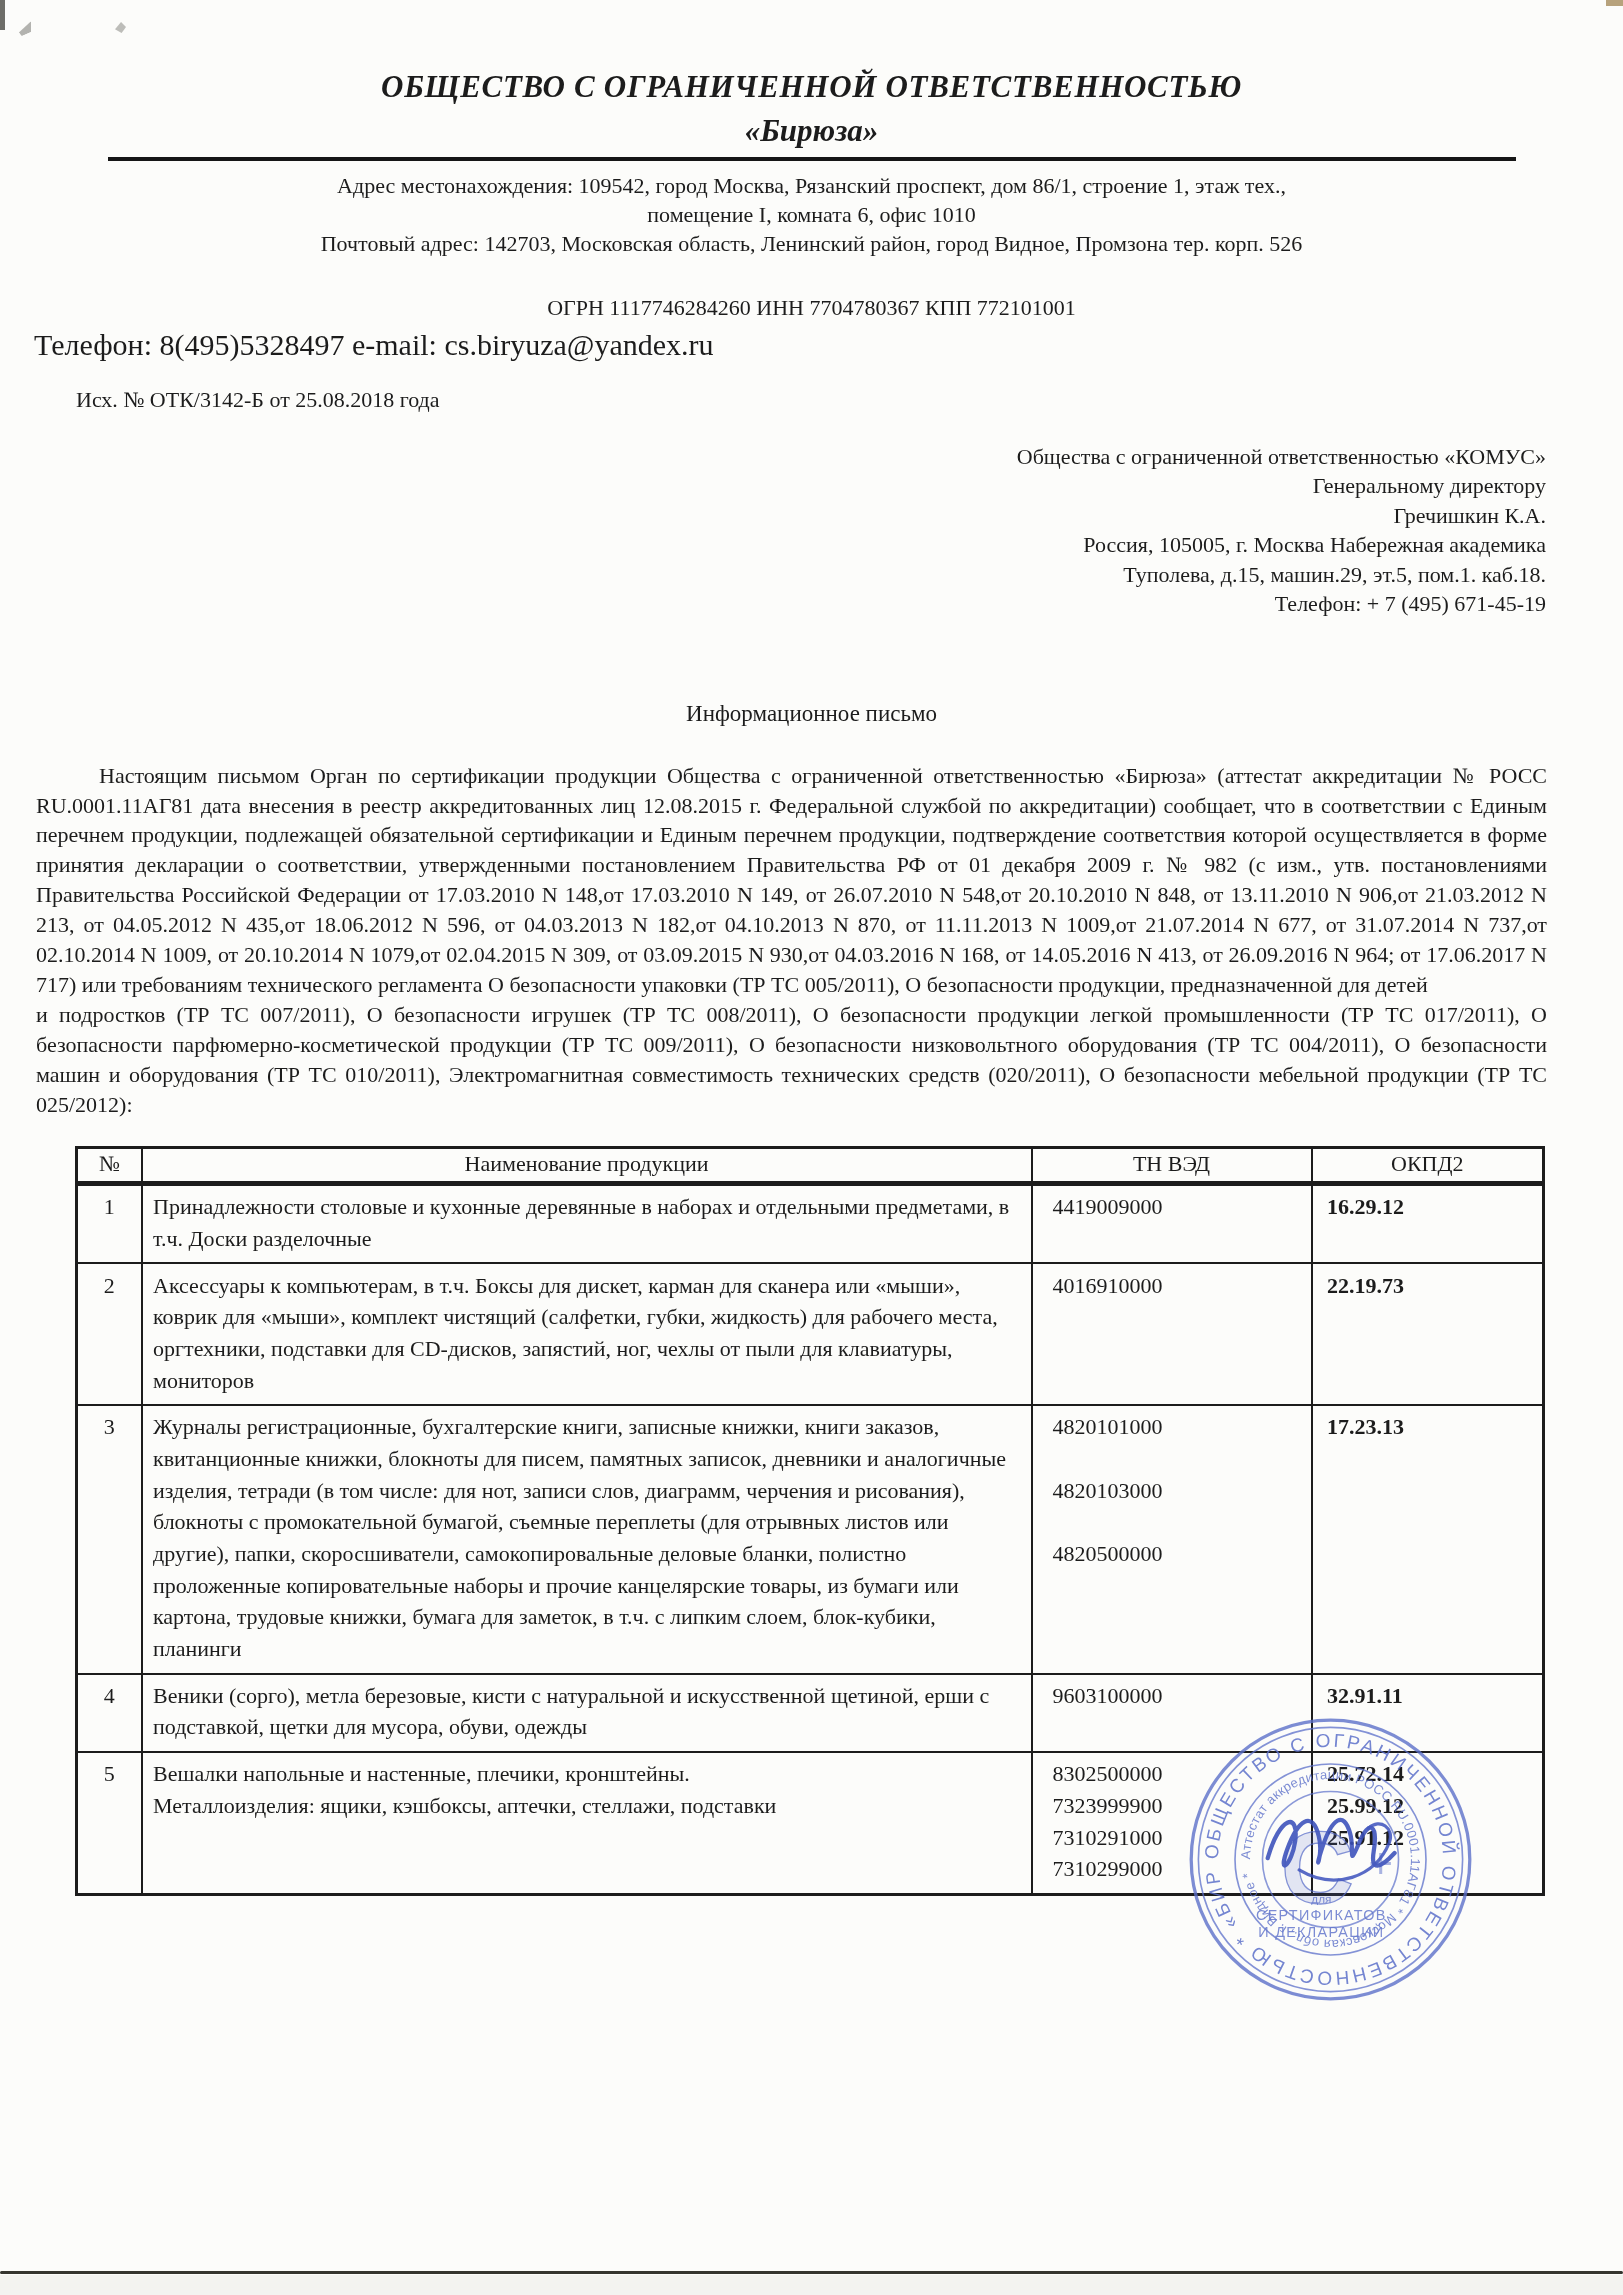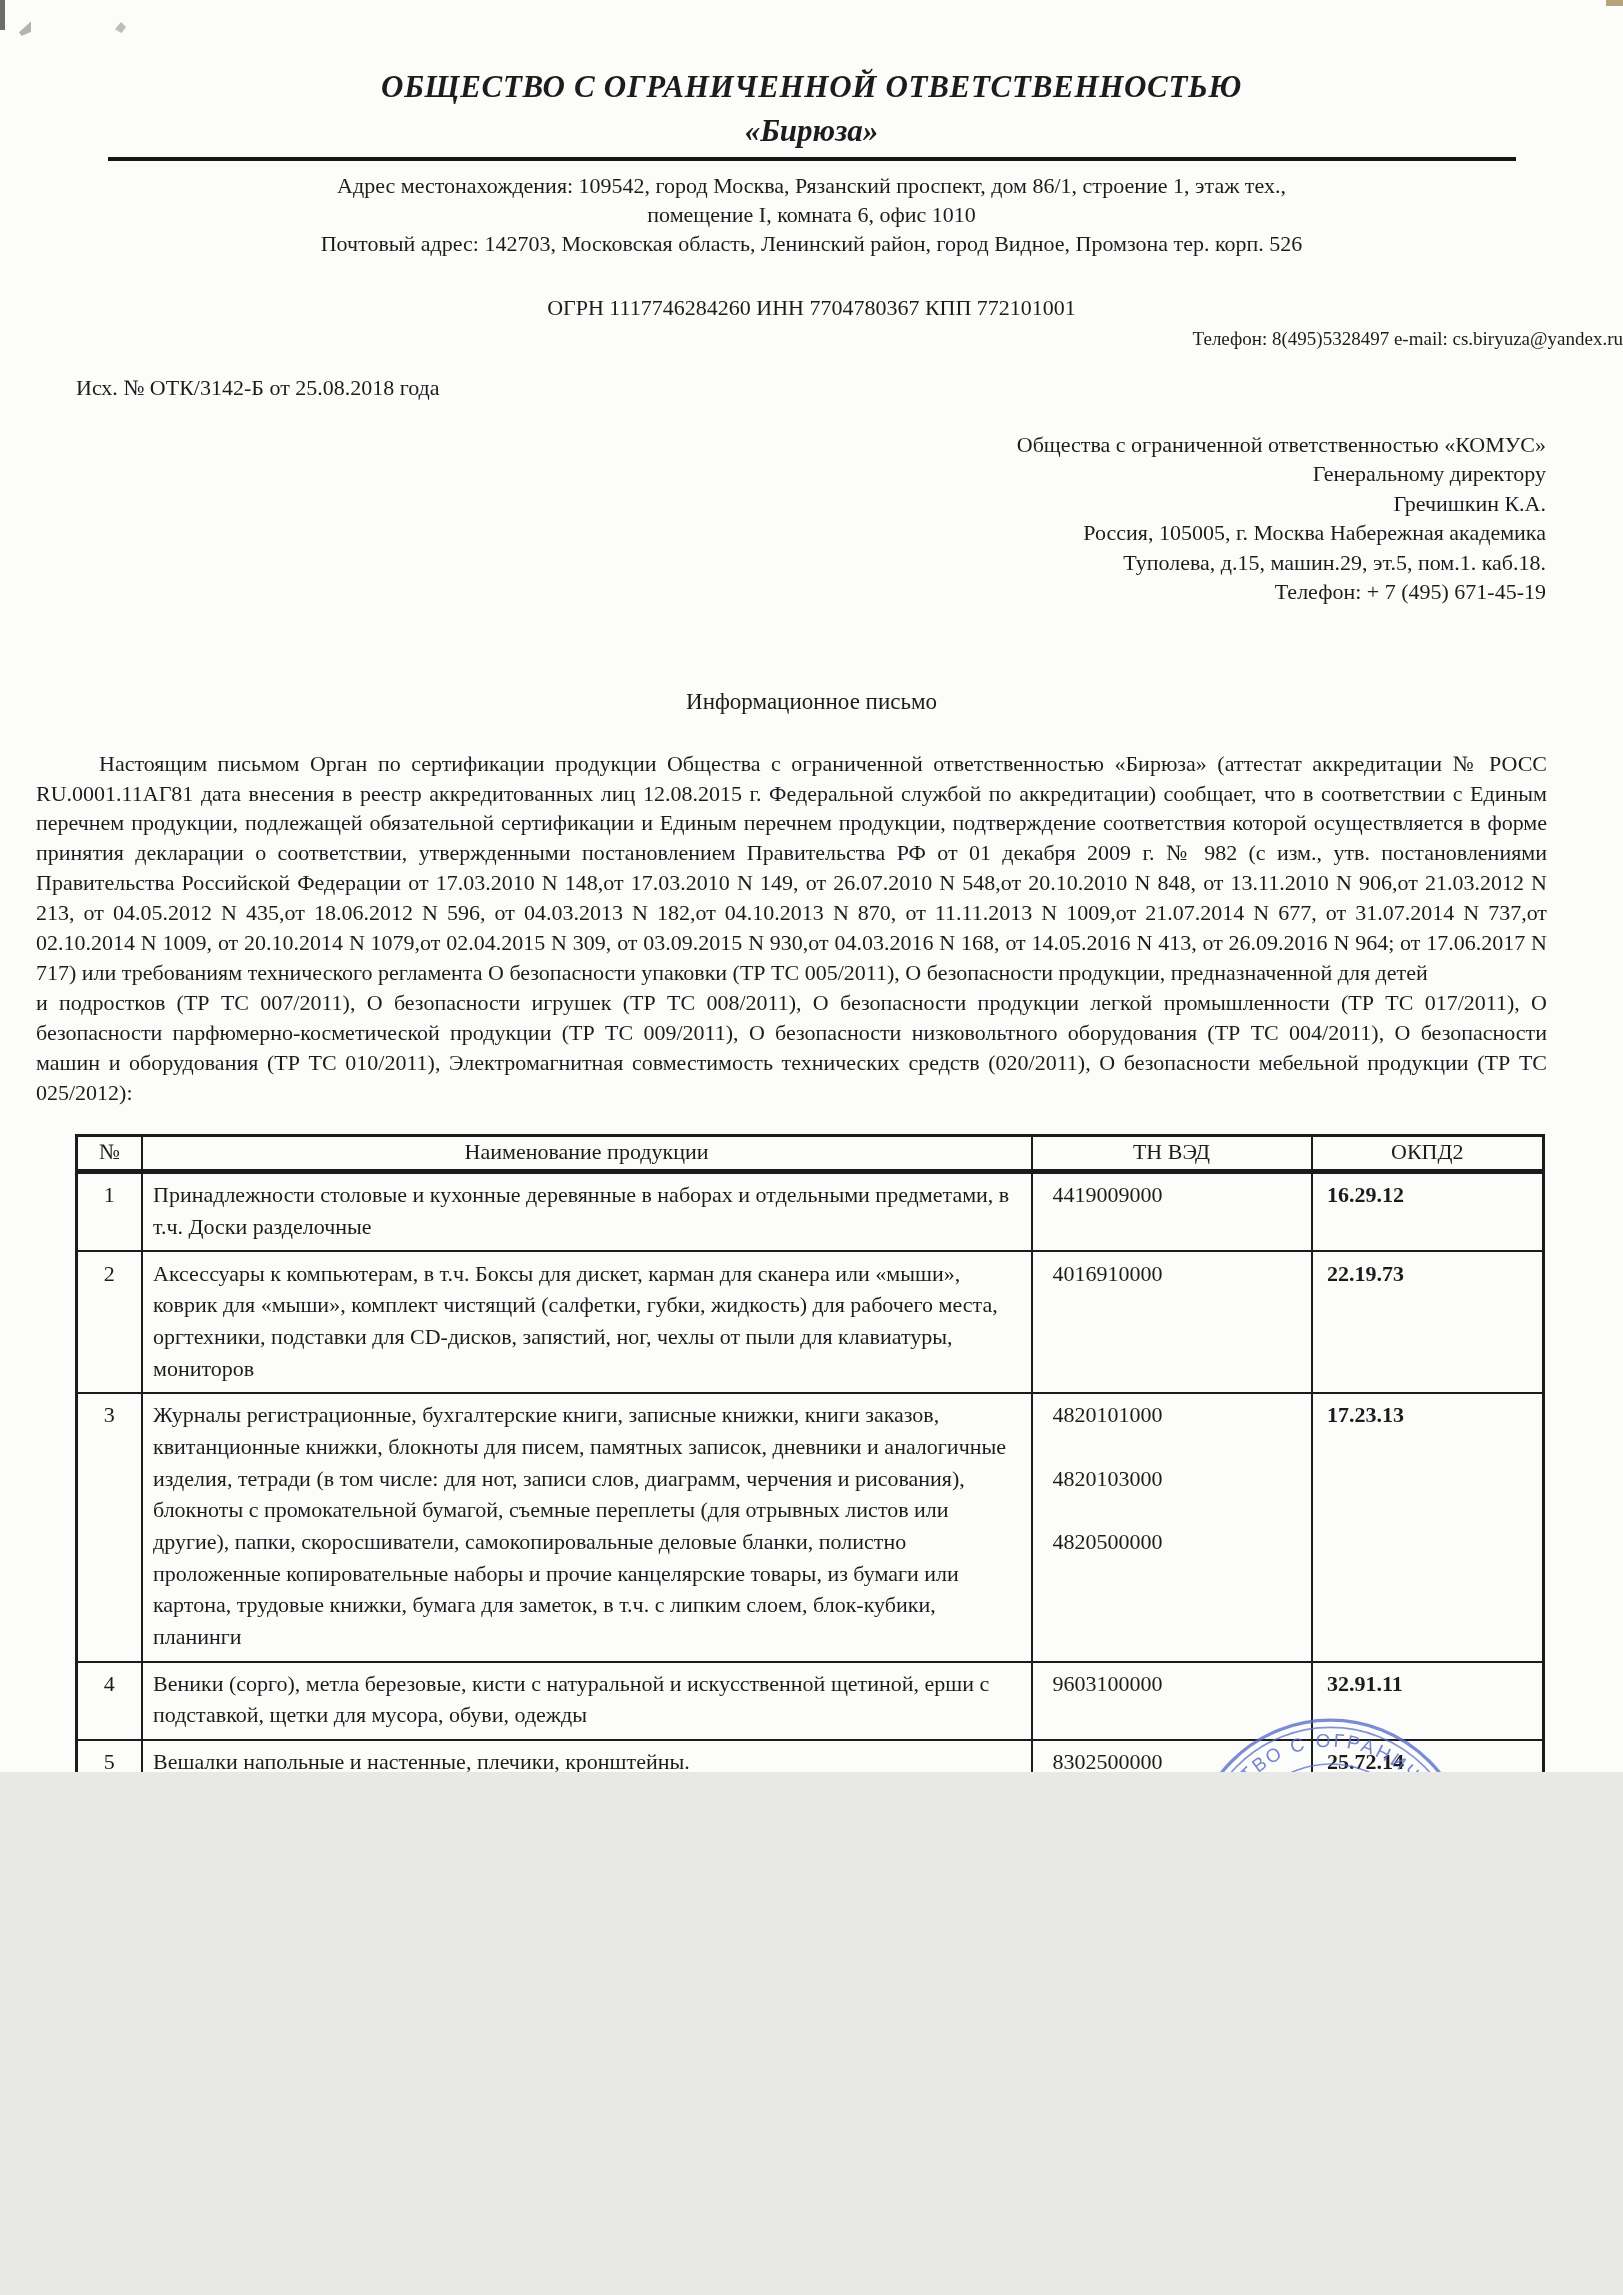--- a/index.html
+++ b/index.html
@@ -1,30 +1,30 @@
 <!DOCTYPE html>
 <html style="font-size:10.5px"><head>
 <meta charset="utf-8">
 <style>
   html,body { margin:0; padding:0; }
   body { background:#e8e8e6; }
   .page {
-    position:relative; width:1623px; height:1772px; margin:0 auto;
+    position:relative; width:1623px; height:2295px; margin:0 auto;
     background:#fcfcfa; overflow:hidden;
     font-family:"Liberation Serif", serif; color:#1c1c1c;
   }
   
   .org-title { text-align:center; font-weight:bold; font-style:italic;
     font-size:31px; letter-spacing:0.7px; padding-top:69px; }
   .org-title2 { text-align:center; font-weight:bold; font-style:italic;
     font-size:31px; margin-top:7.9px; }
   .head-rule { width:1408px; height:4.6px; background:#161616; margin:7.9px auto 0; }
   .addr-block { text-align:center; font-size:22px; line-height:1.33; margin-top:9.2px; }
   .reg-line { text-align:center; font-size:22px; margin-top:37px; }
-  .phone-line { text-align:right; font-size:19px; margin-top:6.5px;padding-left:34px; }
+  .phone-line { text-align:left; font-size:30px; margin-top:6.5px;padding-left:34px; }
   .outgoing { font-size:22px; margin:25px 0 0 76px; }
   
   .addressee { text-align:right; font-size:22px; line-height:1.34; margin:29px 77px 0 0; }
   
   .subject { text-align:center; font-size:23px; margin-top:82px; }
   .body-text { margin:34px 76px 0 36px; font-size:22px; line-height:1.36;
     text-align:justify; }
   .body-text .p1 { text-indent:63px; margin:0; }
   .body-text .p2 { margin:0; }
   

